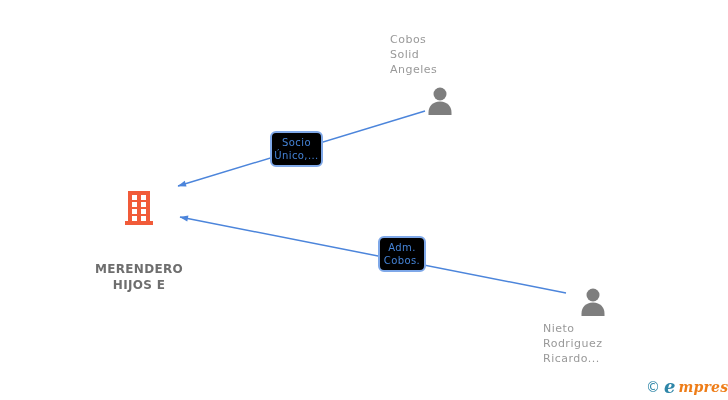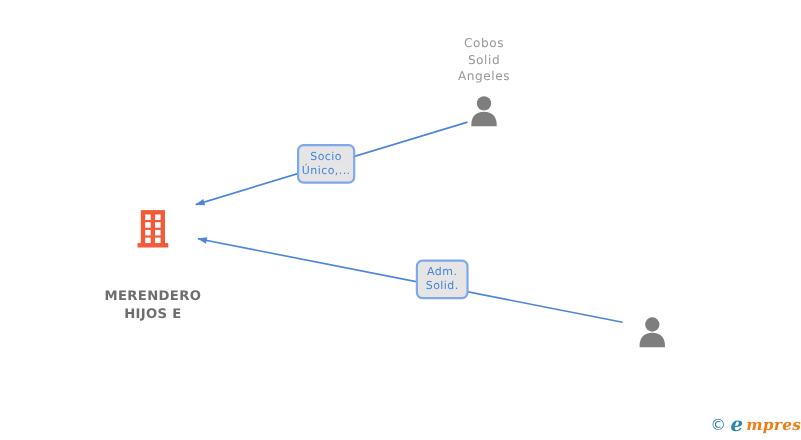--- a/index.html
+++ b/index.html
@@ -7,32 +7,32 @@
     position:relative;
     width:728px;height:400px;
     background:#ffffff;
     overflow:hidden;
     font-family:"DejaVu Sans","Liberation Sans",sans-serif;
   }
   .edges-svg{position:absolute;left:0;top:0;}
   .node{position:absolute;}
   .person-icon{display:block;}
   .person-name{
-    position:absolute;width:100px;text-align:center;
+    position:absolute;width:100px;text-align:left;
     font-size:11px;line-height:15px;letter-spacing:0.5px;
     color:#999999;
   }
   .company-label{
     position:absolute;width:100px;text-align:center;
     font-size:12px;font-weight:bold;line-height:16px;letter-spacing:0.3px;
     color:#6e6e6e;
   }
   .edge-label{
     position:absolute;box-sizing:border-box;
-    background:#e5e5e5;
+    background:#000000;
     border:2px solid #7fa8e8;border-radius:6px;
     color:#4583d6;font-size:10px;line-height:13px;letter-spacing:0.4px;
     text-align:center;padding:3px 1px;
   }
   .edge-label .line{white-space:nowrap;}
   .logo{
     position:absolute;left:646px;top:376px;width:82px;height:22px;
     display:flex;align-items:center;gap:4px;
     font-family:"DejaVu Serif","Liberation Serif",serif;
   }
@@ -85,28 +85,33 @@
       <path d="M15,14.5 C7.5,14.5 3.5,19.5 3.5,25.5 L3.5,28 L26.5,28 L26.5,25.5 C26.5,19.5 22.5,14.5 15,14.5 Z" fill="#7E7E7E"></path>
     </svg>
   </div>
 
   <div class="node" style="left:578px;top:288px;">
     <svg class="person-icon" width="30" height="28" aria-hidden="true">
       <circle cx="15" cy="7" r="6.5" fill="#7E7E7E"></circle>
       <path d="M15,14.5 C7.5,14.5 3.5,19.5 3.5,25.5 L3.5,28 L26.5,28 L26.5,25.5 C26.5,19.5 22.5,14.5 15,14.5 Z" fill="#7E7E7E"></path>
     </svg>
   </div>
+  <div class="person-name" style="left:543px;top:321px;">
+    <div>Nieto</div>
+    <div>Rodriguez</div>
+    <div>Ricardo...</div>
+  </div>
 
   <div class="edge-label" style="left:270px;top:131px;width:53px;">
     <div class="line">Socio</div>
     <div class="line">Único,...</div>
   </div>
   <div class="edge-label" style="left:346px;top:236px;width:48px;margin-left:32px;">
     <div class="line">Adm.</div>
-    <div class="line">Solid.</div>
+    <div class="line">Cobos.</div>
   </div>
 
   <div class="logo">
     <span class="copy">©</span>
     <span class="e">e</span>
     <span class="rest">mpresia</span>
   </div>
 
 </div>
 

